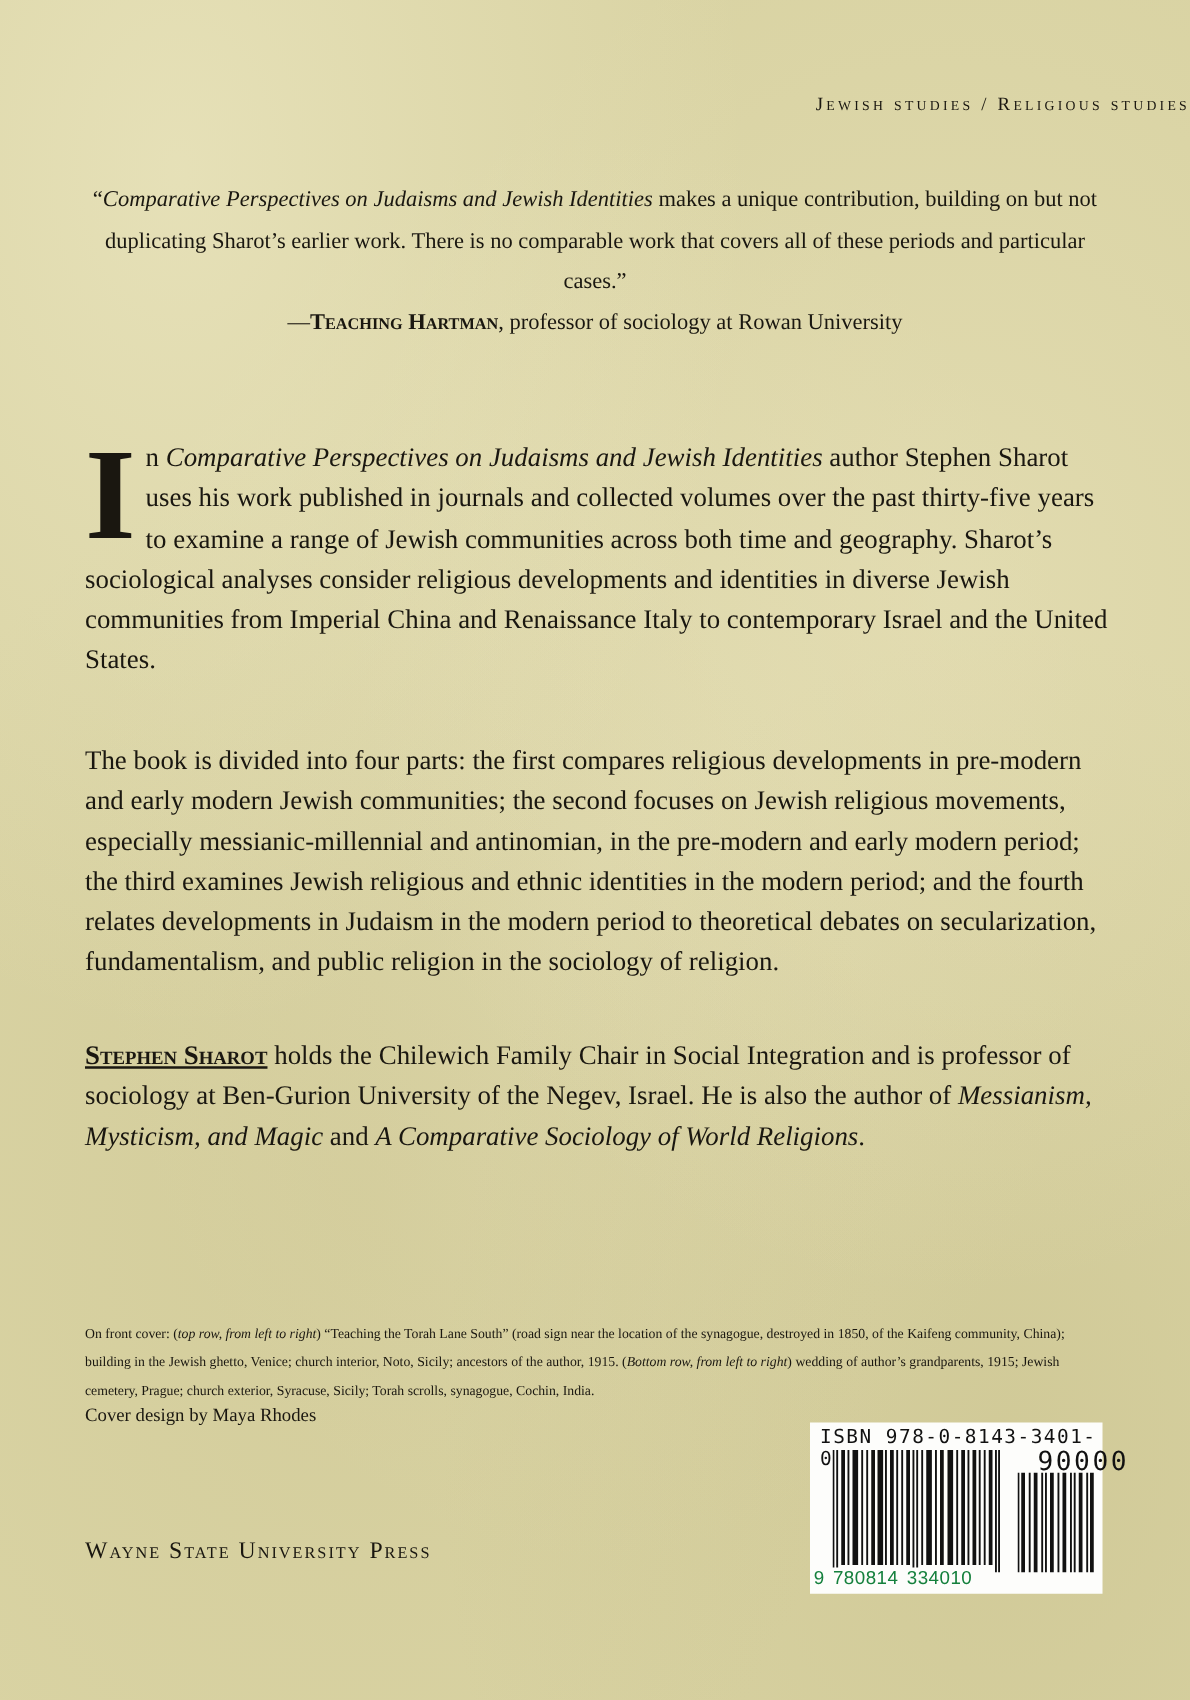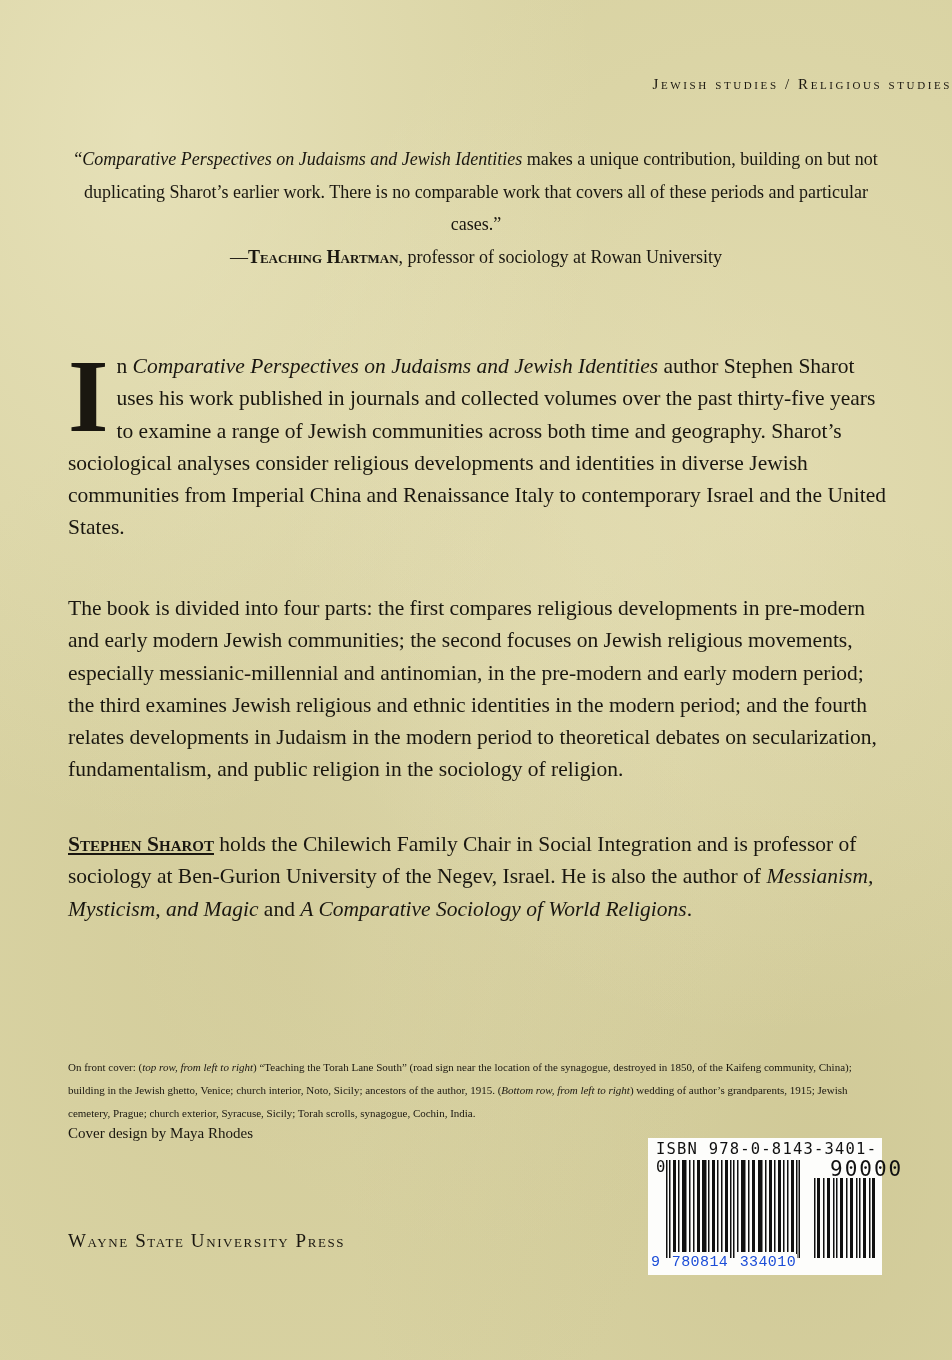--- a/index.html
+++ b/index.html
@@ -58,21 +58,21 @@
       position: absolute; top: 40px; left: 166px; width: 62px; height: 80px;
     }
     .addon-text {
       position: absolute; top: 19px; left: 170px;
       font-family: "DejaVu Sans Mono", monospace; font-size: 21px; letter-spacing: 2px;
       color: #111;
       margin-left: 12px;
     }
     .ean-text {
       position: absolute; top: 116px; left: 2px;
-      font-family: Liberation Mono, monospace; font-size: 15px; color: #1d4ed8;
+      font-family: Liberation Sans, sans-serif; font-size: 15px; color: #15803d;
       letter-spacing: 0.4px; background: transparent;
     }
     .ean-text span { background: #fdfdfb; padding: 0 1px; }
   </style>
 </head>
 <body>
 
 <div class="abs category">Jewish studies / Religious studies</div>
 
 <div class="abs blurb">

